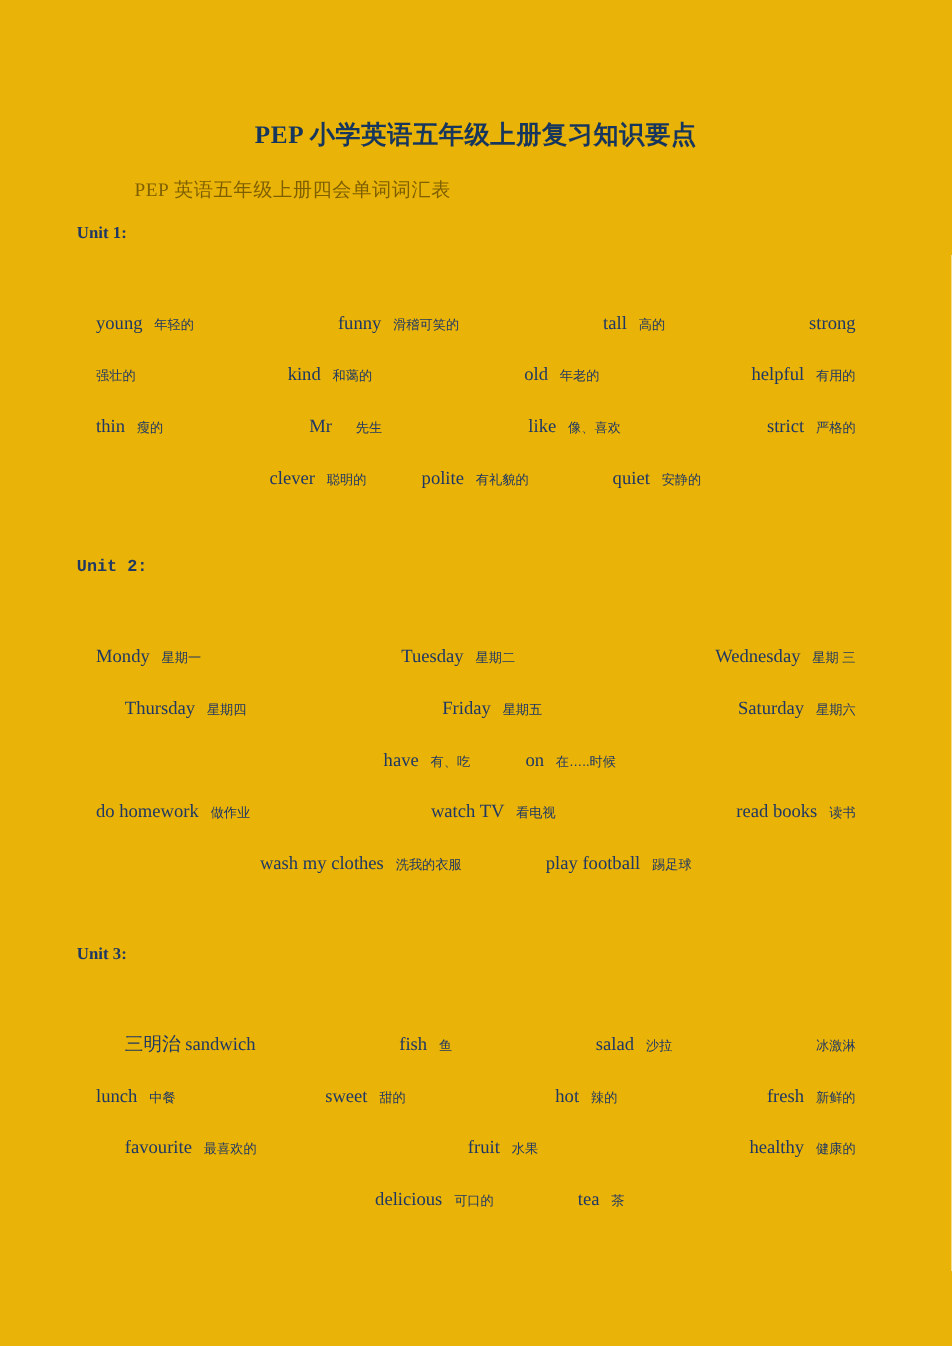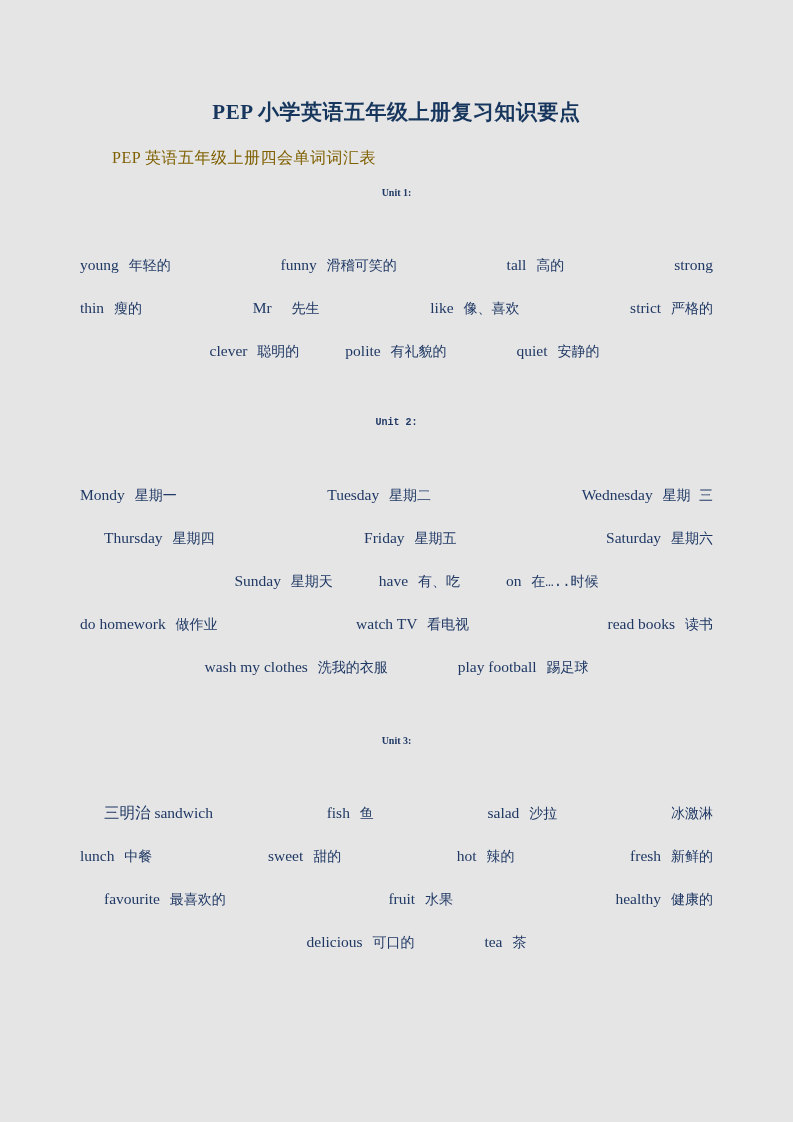--- a/index.html
+++ b/index.html
@@ -12,62 +12,62 @@
     height: 1122px;
     font-family: "Liberation Serif", serif;
     color: #1f3864;
   }
   .page {
     position: relative;
     width: 793px;
     height: 1122px;
     box-sizing: border-box;
     padding: 60px 64px 40px 64px;
-    background: #e5e5e5;
+    background: #eab308;
   }
   .doc-title {
     text-align: center;
     font-family: "Liberation Serif", serif;
     font-weight: bold;
     font-size: 21px;
     color: #17365d;
     letter-spacing: 0.5px;
     margin: 38px 0 0 0;
   }
   .subtitle {
     font-family: "Liberation Serif", serif;
     font-size: 16px;
     color: #7f6000;
     margin: 22px 0 0 48px;
     letter-spacing: 0.5px;
   }
   .unit-heading {
-    text-align: center;
+    text-align: left;
     font-weight: bold;
-    font-size: 10px;
+    font-size: 14px;
     color: #1f3864;
     margin: 18px 0 0 0;
   }
   .word-block {
     margin-top: 46px;
     font-size: 15.5px;
     color: #1f3864;
     line-height: 42px;
   }
   .wrow {
     display: flex;
     white-space: nowrap;
   }
   .wrow.s { justify-content: center; }
   .wrow.b { justify-content: space-between; }
   .witem {
     display: inline-block;
   }
   .en { font-family: "Liberation Serif", serif; }
-  .cn { font-family: Liberation Mono, monospace; font-size: 14px; }
+  .cn { font-family: Liberation Sans, sans-serif; font-size: 11px; }
   .gap-m { margin-right: 46px; }
   .gap-l { margin-right: 70px; }
   .pad-l { padding-left: 16px; }
   .pad-l2 { padding-left: 40px; }
   .pad-r { padding-right: 16px; }
   .block-2 { margin-top: 44px; font-family: Liberation Mono, monospace; }
   .block-3 { margin-top: 46px; }
 </style>
 </head>
 <body>
@@ -93,20 +93,38 @@
       <span class="witem">
         <span class="en">tall</span>
         <span class="cn" style="margin-left: 6px;">高的</span>
       </span>
       <span class="witem">
         <span class="en">strong</span>
         <span class="cn"></span>
       </span>
     </div>
 
+    <div class="wrow b pad-l pad-r">
+      <span class="witem">
+        <span class="en"></span>
+        <span class="cn">强壮的</span>
+      </span>
+      <span class="witem">
+        <span class="en">kind</span>
+        <span class="cn" style="margin-left: 6px;">和蔼的</span>
+      </span>
+      <span class="witem">
+        <span class="en">old</span>
+        <span class="cn" style="margin-left: 6px;">年老的</span>
+      </span>
+      <span class="witem">
+        <span class="en">helpful</span>
+        <span class="cn" style="margin-left: 6px;">有用的</span>
+      </span>
+    </div>
 
     <div class="wrow b pad-l pad-r">
       <span class="witem">
         <span class="en">thin</span>
         <span class="cn" style="margin-left: 6px;">瘦的</span>
       </span>
       <span class="witem">
         <span class="en">Mr</span>
         <span class="cn" style="margin-left: 16px;">先生</span>
       </span>
@@ -164,24 +182,20 @@
         <span class="cn" style="margin-left: 6px;">星期五</span>
       </span>
       <span class="witem">
         <span class="en">Saturday</span>
         <span class="cn" style="margin-left: 6px;">星期六</span>
       </span>
     </div>
 
     <div class="wrow s pad-l2">
       <span class="witem gap-m">
-        <span class="en">Sunday</span>
-        <span class="cn" style="margin-left: 6px;">星期天</span>
-      </span>
-      <span class="witem gap-m">
         <span class="en">have</span>
         <span class="cn" style="margin-left: 6px;">有、吃</span>
       </span>
       <span class="witem">
         <span class="en">on</span>
         <span class="cn" style="margin-left: 6px;">在…..时候</span>
       </span>
     </div>
 
     <div class="wrow b pad-l pad-r">

